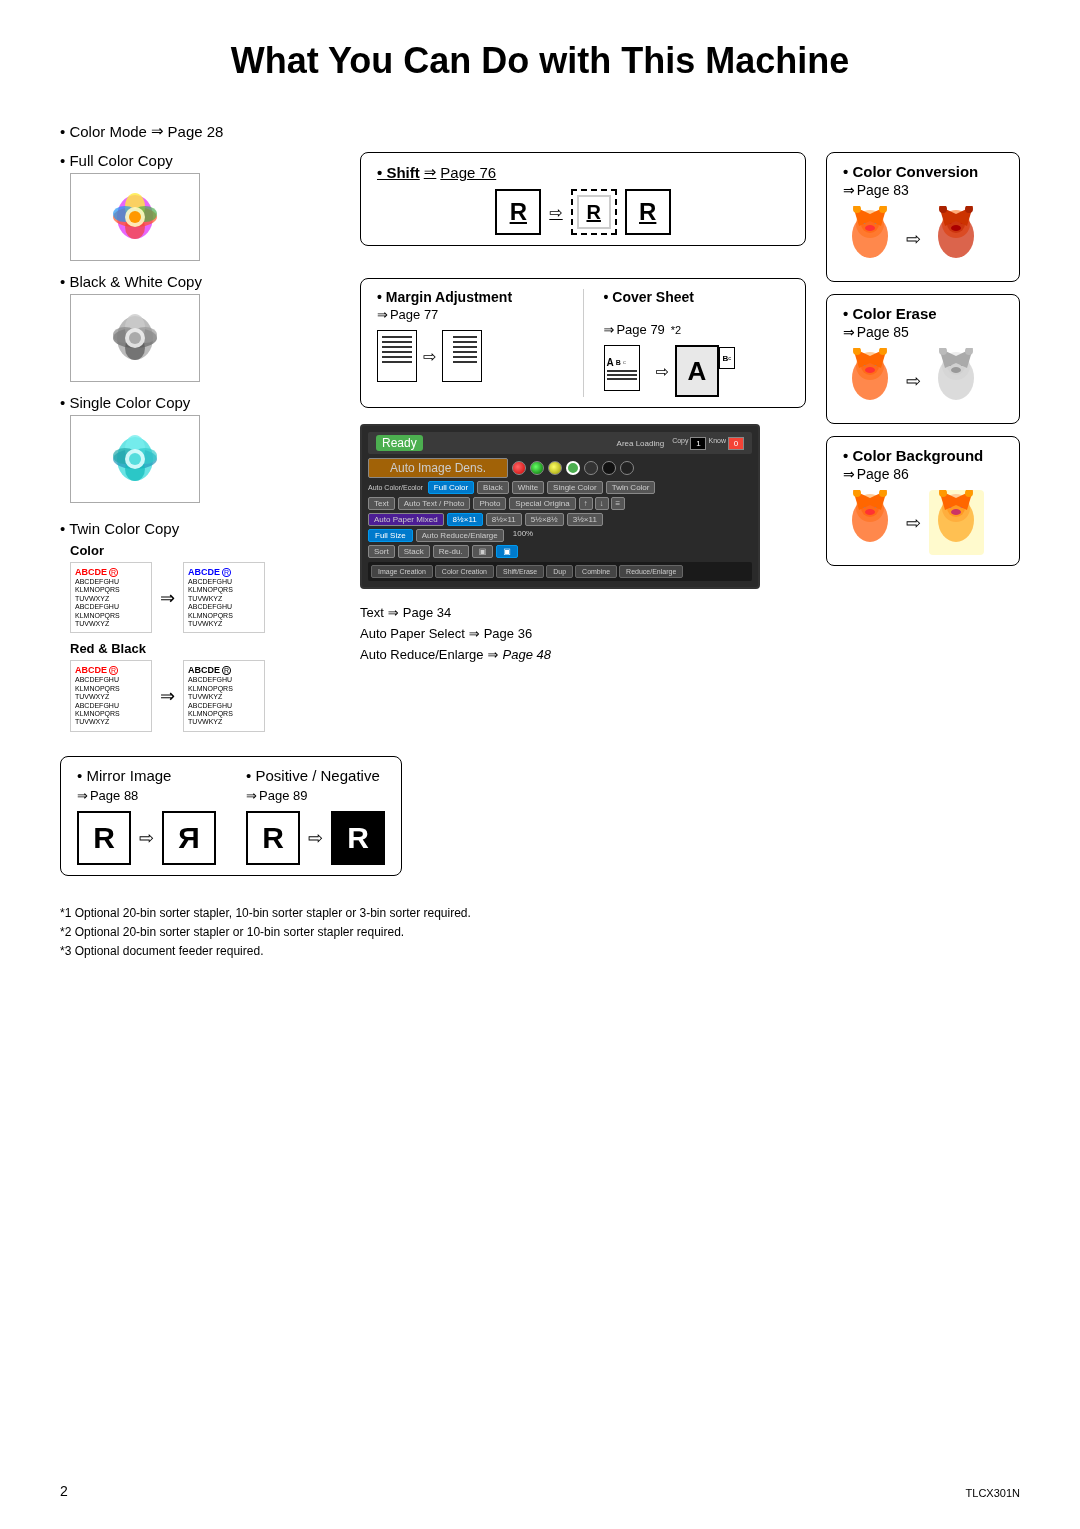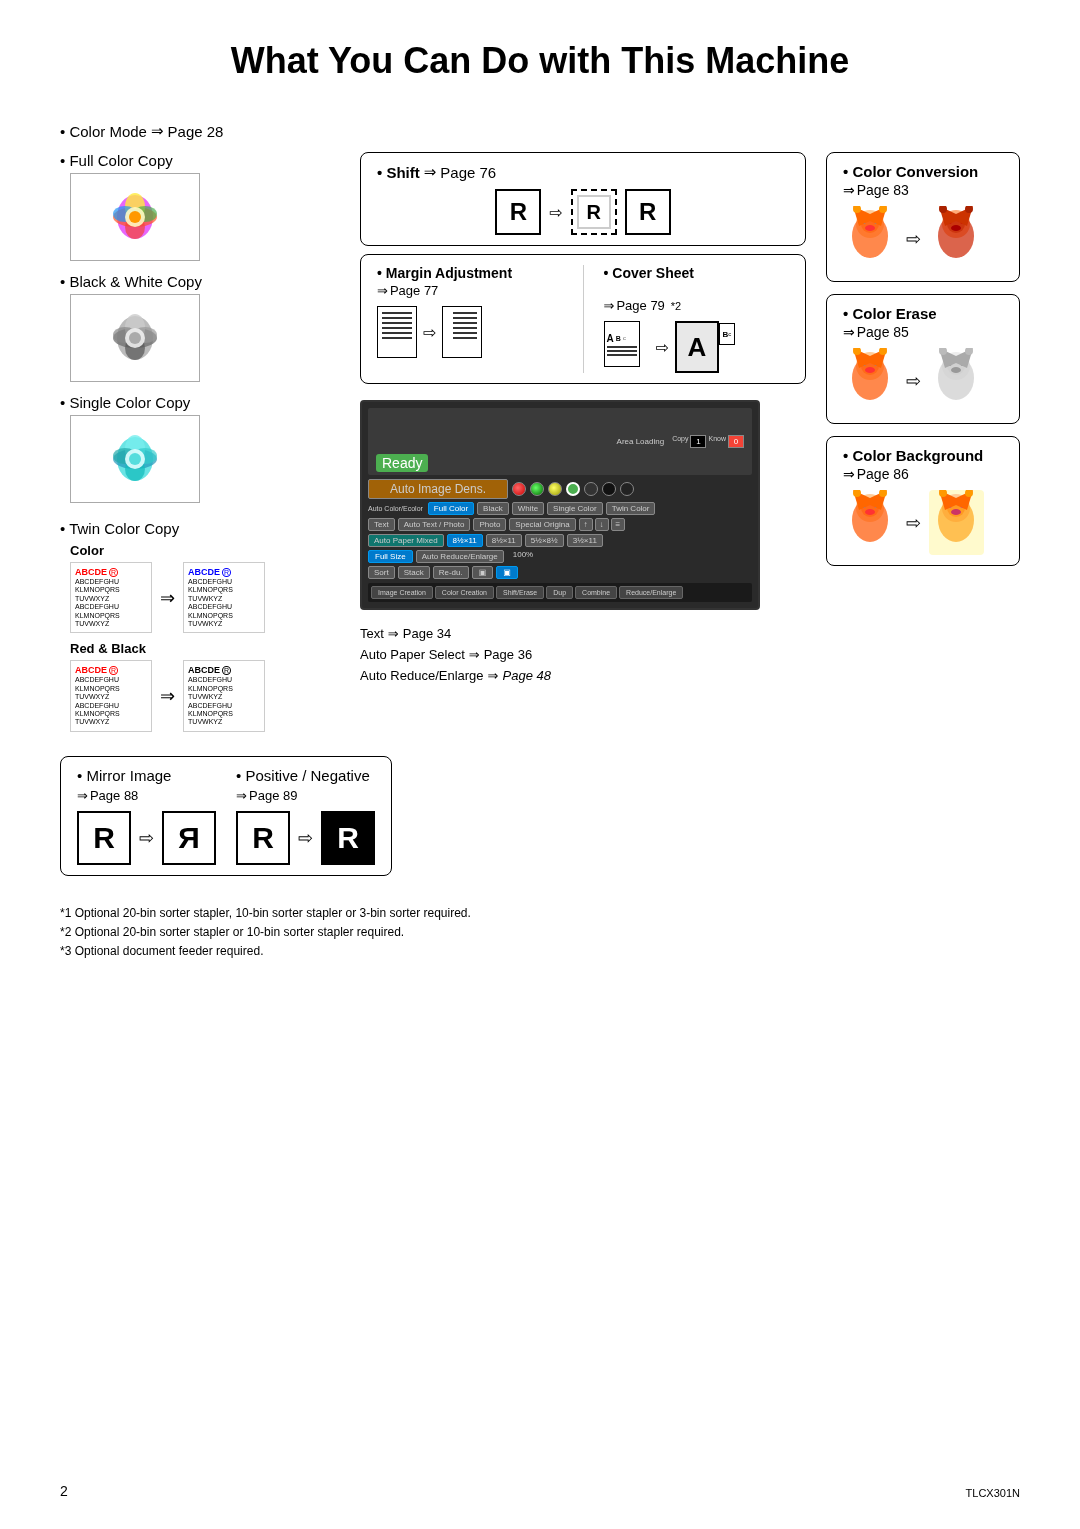--- a/index.html
+++ b/index.html
@@ -196,21 +196,21 @@
               </div>
               <div style="font-size:7px; line-height:1.2;">ABCDEFGHU<br>KLMNOPQRS<br>TUVWKYZ<br>ABCDEFGHU<br>KLMNOPQRS<br>TUVWKYZ</div>
             </div>
           </div>
         </div>
       </div>
     </div>
 
     <div class="center-features">
 
-      <div class="rounded-box" style="margin-bottom:8px;">
+      <div class="rounded-box" style="margin-bottom:32px;text-decoration:underline;">
         <div style="display:flex; align-items:center; gap:4px; margin-bottom:8px;">
           <span style="font-size:15px; font-weight:bold;">• Shift</span>
           <span style="font-size:15px;">⇒</span>
           <span style="font-size:15px;">Page 76</span>
         </div>
         <div style="display:flex; align-items:center; gap:8px; justify-content:center;">
           <div style="border:2.5px solid #000; width:46px; height:46px; display:flex; align-items:center; justify-content:center; font-size:24px; font-weight:bold;">R</div>
           <span style="font-size:16px;">⇨</span>
           <div style="border:2.5px dashed #000; width:46px; height:46px; display:flex; align-items:center; justify-content:center; font-size:24px; font-weight:bold; position:relative;">
             <div style="position:absolute; top:4px; left:4px; border:2px solid #ccc; width:34px; height:34px;"></div>
@@ -286,21 +286,21 @@
               <div style="position:absolute; top:2px; right:-10px; border:1px solid #000; width:16px; height:22px; display:flex; align-items:center; justify-content:center; background:#fff; font-size:8px; font-weight:bold;">B<br><span style="font-size:6px; font-weight:normal;">c</span></div>
             </div>
           </div>
         </div>
       </div>
 
       <div style="border:2px solid #333; border-radius:4px; background:#2a2a2a; padding:6px; width:400px; margin-bottom:16px;">
 
         <div style="display:flex; align-items:center; justify-content:space-between; background:#3a3a3a; padding:3px 8px; border-radius:2px; margin-bottom:4px;">
           <div style="display:flex; align-items:center; gap:6px;">
-            <div style="background:#4caf50; color:#fff; padding:1px 6px; border-radius:3px; font-size:14px;margin-top:43px;">
+            <div style="background:#4caf50; color:#fff; padding:1px 6px; border-radius:3px; font-size:12px;">
               <span>Ready</span>
             </div>
           </div>
           <div style="display:flex; align-items:center; gap:8px;">
             <span style="font-size:8px; color:#ccc;">Area Loading</span>
             <div style="display:flex; gap:2px;">
               <span style="font-size:7px; color:#ccc;">Copy</span>
               <div style="background:#000; color:#fff; padding:1px 4px; font-size:8px; border:1px solid #888; min-width:16px; text-align:center;">1</div>
               <span style="font-size:7px; color:#ccc;">Know</span>
               <div style="background:#f44336; color:#fff; padding:1px 4px; font-size:8px; border:1px solid #888; min-width:16px; text-align:center;">0</div>
@@ -355,21 +355,21 @@
             <span>Special Origina</span>
           </div>
           <div style="display:flex; gap:2px;">
             <div style="background:#555; color:#ccc; border:1px solid #888; border-radius:2px; padding:1px 4px; font-size:8px;">↑</div>
             <div style="background:#555; color:#ccc; border:1px solid #888; border-radius:2px; padding:1px 4px; font-size:8px;">↓</div>
             <div style="background:#555; color:#ccc; border:1px solid #888; border-radius:2px; padding:1px 4px; font-size:8px;">≡</div>
           </div>
         </div>
 
         <div style="display:flex; align-items:center; gap:3px; margin-bottom:3px; flex-wrap:wrap;">
-          <div style="background:#0f766e; color:#ccc; border:1px solid #888; border-radius:2px; padding:1px 5px; font-size:8px;">
+          <div style="background:#4c1d95; color:#ccc; border:1px solid #888; border-radius:2px; padding:1px 5px; font-size:8px;">
             <span>Auto Paper Mixed</span>
           </div>
           <div style="background:#007acc; color:#fff; border:1px solid #0099ee; border-radius:2px; padding:1px 5px; font-size:8px; white-space:nowrap;">
             <span>8½×11</span>
           </div>
           <div style="background:#555; color:#ccc; border:1px solid #888; border-radius:2px; padding:1px 5px; font-size:8px; white-space:nowrap;">
             <span>8½×11</span>
           </div>
           <div style="background:#555; color:#ccc; border:1px solid #888; border-radius:2px; padding:1px 5px; font-size:8px; white-space:nowrap;">
             <span>5½×8½</span>
@@ -552,21 +552,21 @@
             <circle cx="40" cy="3" r="4" fill="#ff9900"></circle>
           </svg>
         </div>
       </div>
 
     </div>
   </div>
 
   <div style="display:flex; gap:20px; margin-top:16px; align-items:flex-start;">
 
-    <div class="rounded-box" style="display:flex; gap:20px;align-items:flex-end;">
+    <div class="rounded-box" style="display:flex; gap:30px;align-items:flex-end;">
 
       <div>
         <div style="font-size:15px; margin-bottom:4px;">
           <span>• Mirror Image</span>
         </div>
         <div style="display:flex; align-items:center; gap:2px; margin-bottom:8px;">
           <span style="font-size:13px;">⇒</span>
           <span style="font-size:13px;">Page 88</span>
         </div>
         <div style="display:flex; align-items:center; gap:8px;">

